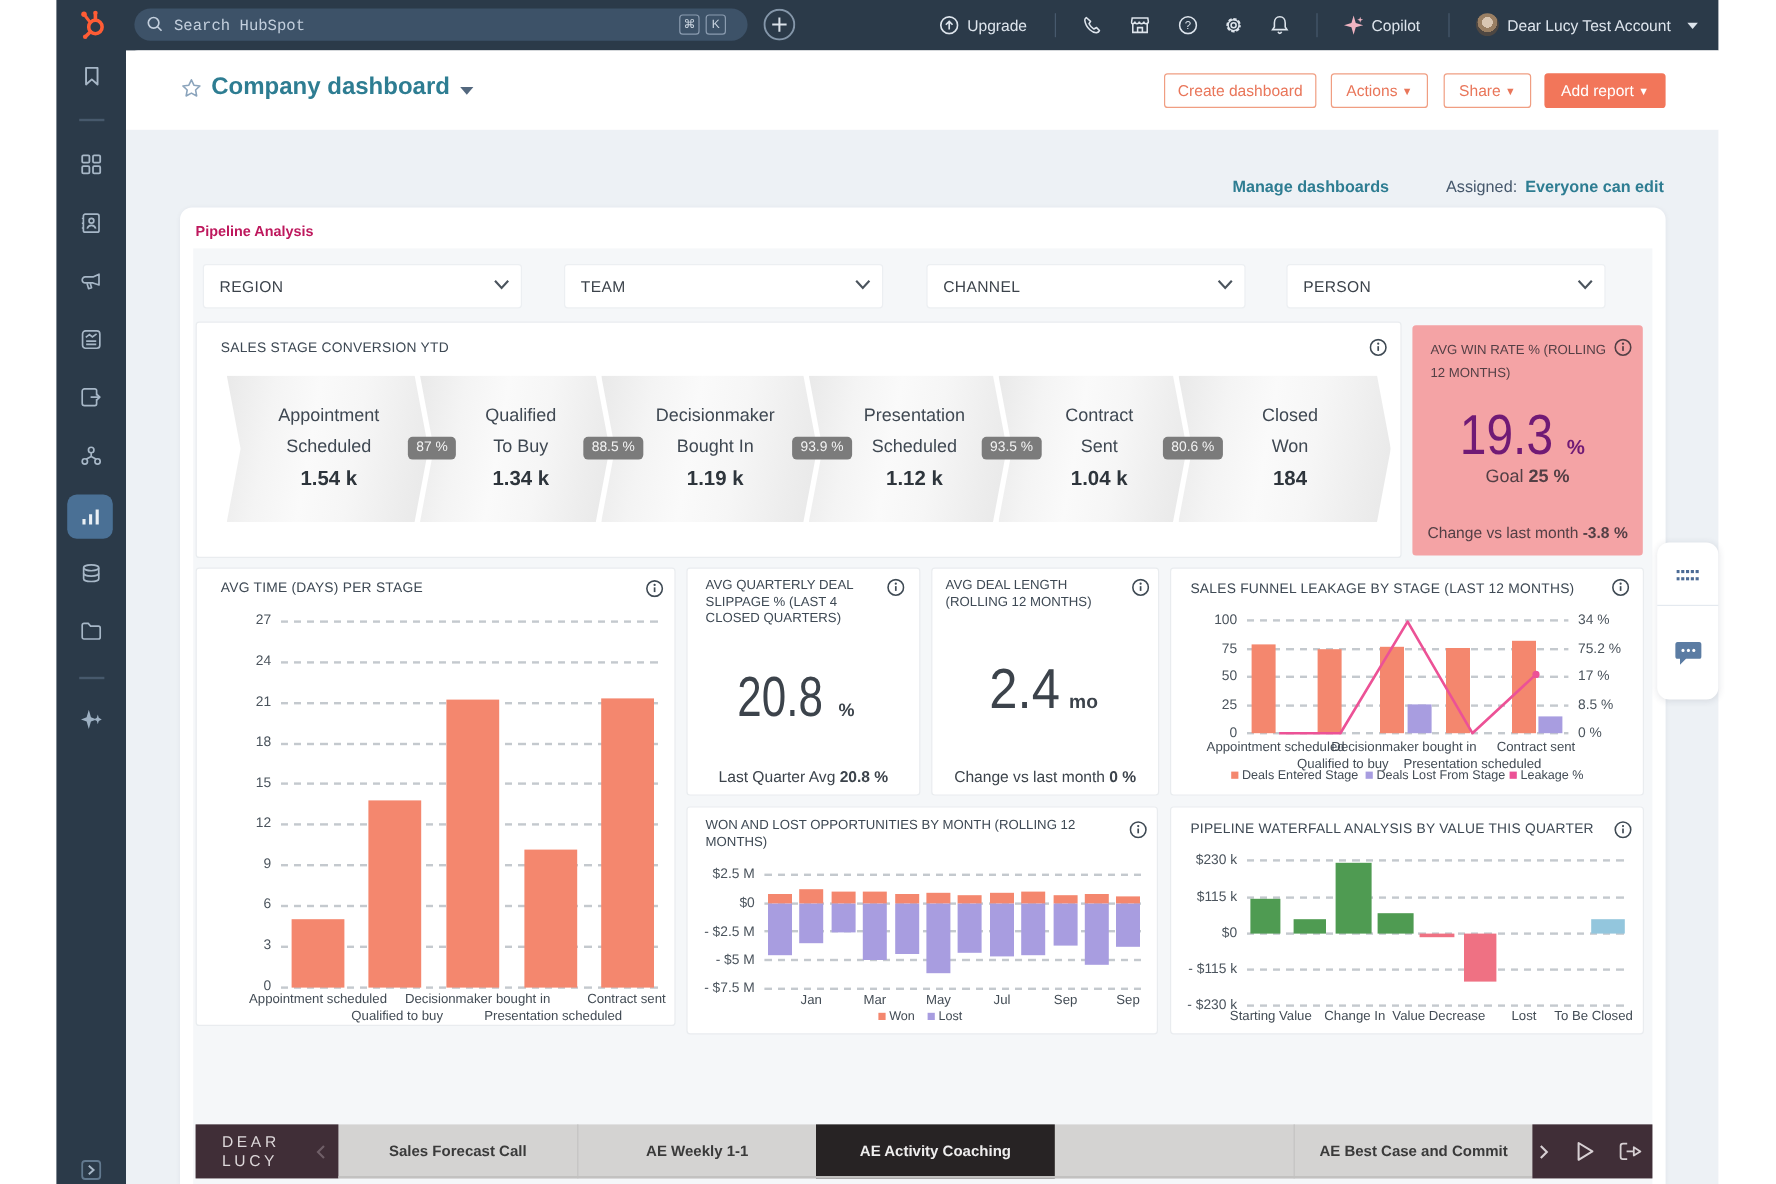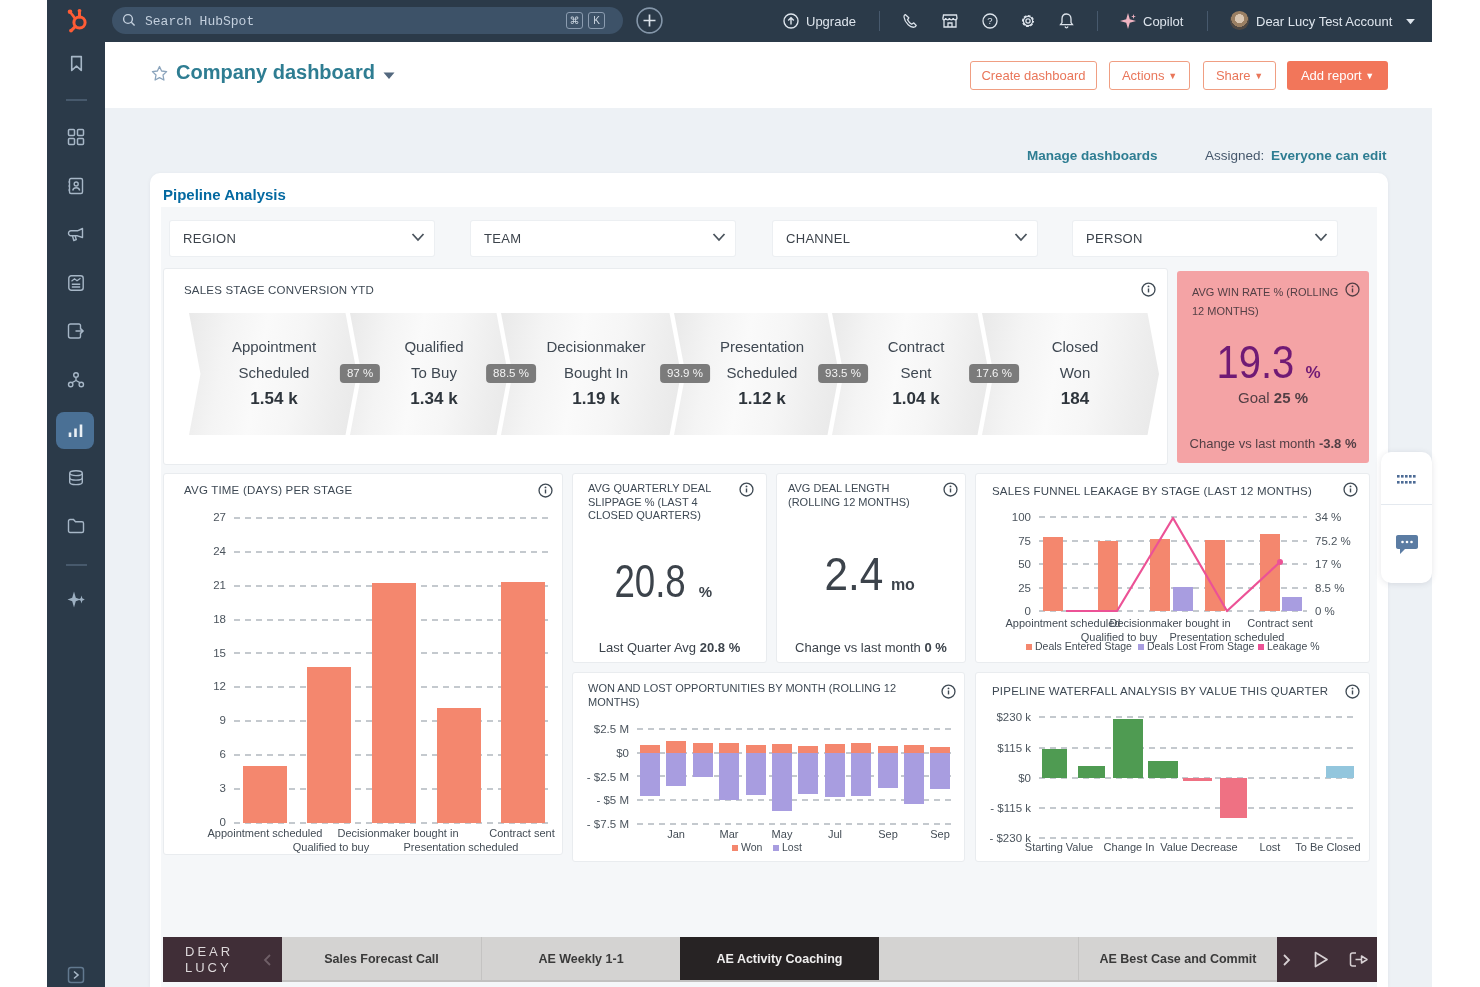--- a/index.html
+++ b/index.html
@@ -224,21 +224,21 @@
   </svg>
 <div class="abs btn outline" style="left:970px;width:127px;">Create dashboard</div>
 <div class="abs btn outline" style="left:1109px;width:81px;">Actions <span style="font-size:9px;position:relative;top:-1px;">▼</span></div>
 <div class="abs btn outline" style="left:1203px;width:73px;">Share <span style="font-size:9px;position:relative;top:-1px;">▼</span></div>
 <div class="abs btn fill" style="left:1287px;width:101px;">Add report <span style="font-size:9px;position:relative;top:-1px;">▼</span></div>
 
 <div class="abs teal" style="left:1027px;top:148px;font-size:13.5px;font-weight:bold;">Manage dashboards</div>
 <div class="abs" style="left:1205px;top:148px;font-size:13.5px;color:#46586c;">Assigned:</div>
 <div class="abs teal" style="left:1271px;top:148px;font-size:13.5px;font-weight:bold;">Everyone can edit</div>
 
-<div class="abs" style="left:163px;top:186px;font-size:15px;font-weight:bold;color:#0369a1;">Pipeline Analysis</div>
+<div class="abs" style="left:163px;top:186px;font-size:12px;font-weight:bold;color:#be185d;">Pipeline Analysis</div>
 
 <div class="abs fsel" style="left:170px;">REGION</div>
 <div class="abs fsel" style="left:471px;">TEAM</div>
 <div class="abs fsel" style="left:773px;">CHANNEL</div>
 <div class="abs fsel" style="left:1073px;">PERSON</div>
 <svg class="abs" style="left:411px;top:233px;" width="14" height="9" viewBox="0 0 14 9">
     <path d="M1.5 1 L7 7 L12.5 1" fill="none" stroke="#4b545d" stroke-width="1.8"></path>
   </svg>
 <svg class="abs" style="left:712px;top:233px;" width="14" height="9" viewBox="0 0 14 9">
     <path d="M1.5 1 L7 7 L12.5 1" fill="none" stroke="#4b545d" stroke-width="1.8"></path>
@@ -266,21 +266,21 @@
   <div class="fstage" style="left:110px;top:65px;">Appointment<br>Scheduled<div class="fval">1.54 k</div></div>
   <div class="fstage" style="left:270px;top:65px;">Qualified<br>To Buy<div class="fval">1.34 k</div></div>
   <div class="fstage" style="left:432px;top:65px;">Decisionmaker<br>Bought In<div class="fval">1.19 k</div></div>
   <div class="fstage" style="left:598px;top:65px;">Presentation<br>Scheduled<div class="fval">1.12 k</div></div>
   <div class="fstage" style="left:752px;top:65px;">Contract<br>Sent<div class="fval">1.04 k</div></div>
   <div class="fstage" style="left:911px;top:65px;">Closed<br>Won<div class="fval">184</div></div>
   <div class="fchip" style="left:196px;">87 %</div>
   <div class="fchip" style="left:347px;">88.5 %</div>
   <div class="fchip" style="left:521px;">93.9 %</div>
   <div class="fchip" style="left:679px;">93.5 %</div>
-  <div class="fchip" style="left:830px;">17.6 %</div>
+  <div class="fchip" style="left:830px;">80.6 %</div>
 </div>
 
 <div class="abs" id="pinkcard">
   <div style="position:absolute;left:15px;top:12px;font-size:11px;line-height:19px;letter-spacing:0;">AVG WIN RATE % (ROLLING<br>12 MONTHS)</div>
   <svg style="position:absolute;left:168px;top:11px;" width="15" height="15" viewBox="0 0 16 16">
       <circle cx="8" cy="8" r="6.9" fill="none" stroke="#533f45" stroke-width="1.4"></circle>
       <rect x="7.25" y="6.9" width="1.5" height="4.2" fill="#533f45"></rect>
       <circle cx="8" cy="4.7" r="1" fill="#533f45"></circle>
     </svg>
   <div style="position:absolute;left:0;top:63px;width:100%;text-align:center;font-size:47px;color:#701a75;text-indent:-8px;"><span style="display:inline-block;transform:scaleX(.85);transform-origin:50% 100%;">19.3</span><span style="font-size:17px;font-weight:bold;">&nbsp;%</span></div>

